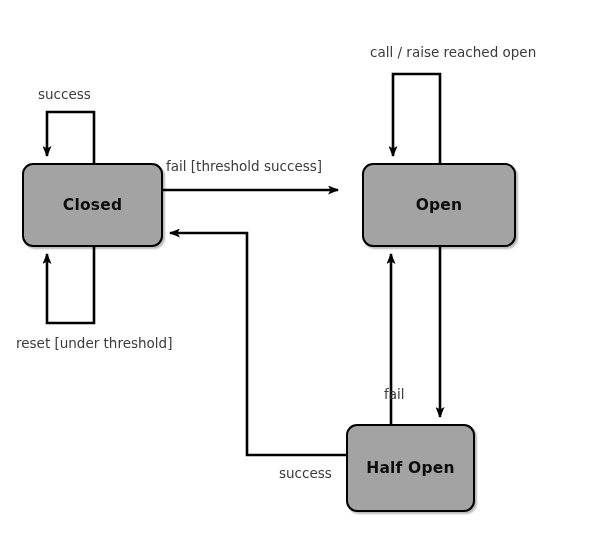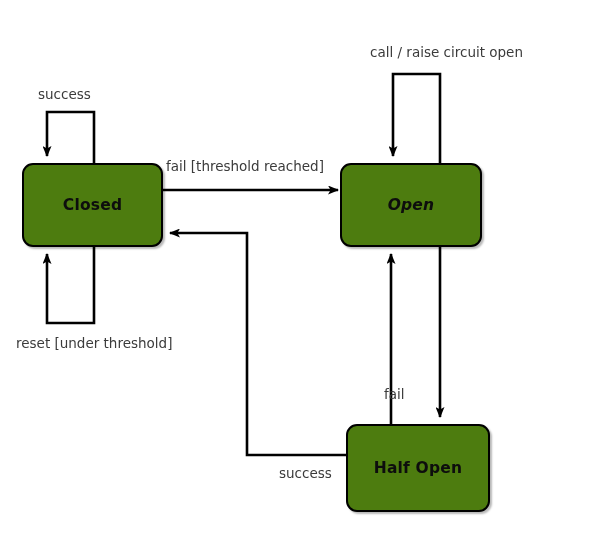--- a/index.html
+++ b/index.html
@@ -20,21 +20,21 @@
   #diagram-svg {
     position: absolute;
     left: 0;
     top: 0;
     width: 605px;
     height: 533px;
   }
   .state-node {
     position: absolute;
     box-sizing: border-box;
-    background: #4d7c0f;
+    background: #a3a3a3;
     border: 2.6px solid #000000;
     border-radius: 11px;
     box-shadow: 2px 2px 2px rgba(0,0,0,0.28);
     display: flex;
     align-items: center;
     justify-content: center;
     z-index: 3;
   }
   .state-label {
     font-family: "DejaVu Sans", sans-serif;
@@ -50,22 +50,22 @@
     font-family: "DejaVu Sans", sans-serif;
     font-size: 13.5px;
     font-weight: normal;
     color: #3b3b3b;
     white-space: nowrap;
     background: transparent;
     z-index: 4;
     user-select: none;
   }
   #node-closed  { left: 22px;  top: 163px; width: 141px; height: 84px; }
-  #node-open    { left: 340px; top: 163px; width: 142px; height: 84px; font-style: italic; }
-  #node-halfopen{ left: 346px; top: 424px; width: 144px; height: 88px; }
+  #node-open    { left: 362px; top: 163px; width: 154px; height: 84px; }
+  #node-halfopen{ left: 346px; top: 424px; width: 129px; height: 88px; }
 
   #label-success-loop   { left: 38px;  top: 86px;  }
   #label-fail-under     { left: 16px;  top: 335px; }
   #label-fail-threshold { left: 166px; top: 158px; }
   #label-call-raise     { left: 370px; top: 44px;  }
   #label-reset-timeout  { left: 454px; top: 261px; }
   #label-fail-half      { left: 352px; top: 386px; margin-left: 32px; }
   #label-success-half   { left: 279px; top: 465px; }
 </style>
 </head>
@@ -107,22 +107,22 @@
   </div>
 
   <div class="state-node" id="node-halfopen">
     <span class="state-label">Half Open</span>
   </div>
 
   <div class="edge-label" id="label-success-loop">success</div>
 
   <div class="edge-label" id="label-fail-under">reset [under threshold]</div>
 
-  <div class="edge-label" id="label-fail-threshold">fail [threshold reached]</div>
+  <div class="edge-label" id="label-fail-threshold">fail [threshold success]</div>
 
-  <div class="edge-label" id="label-call-raise">call / raise circuit open</div>
+  <div class="edge-label" id="label-call-raise">call / raise reached open</div>
 
 
   <div class="edge-label" id="label-fail-half">fail</div>
 
   <div class="edge-label" id="label-success-half">success</div>
 
 </div>
 
 </body></html>

